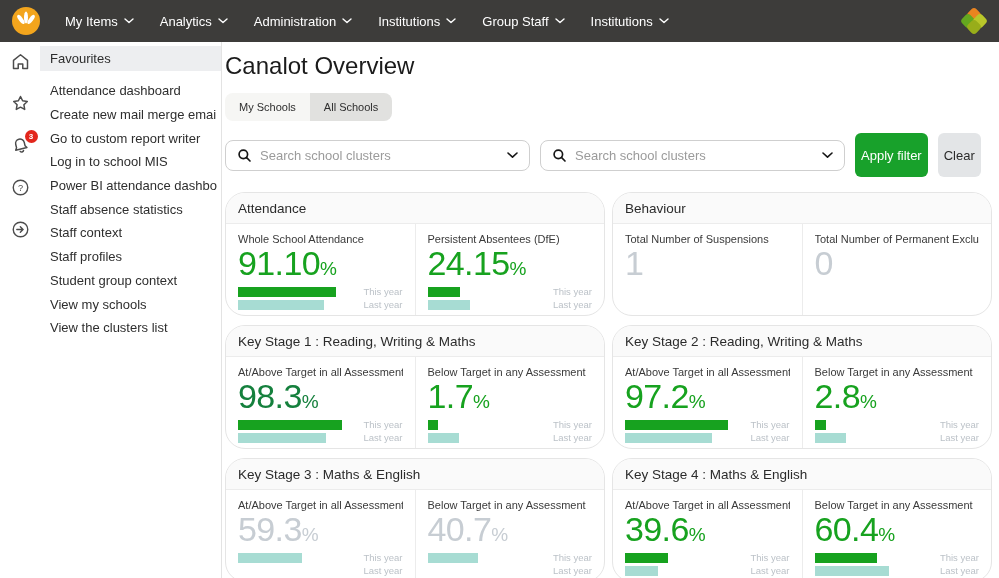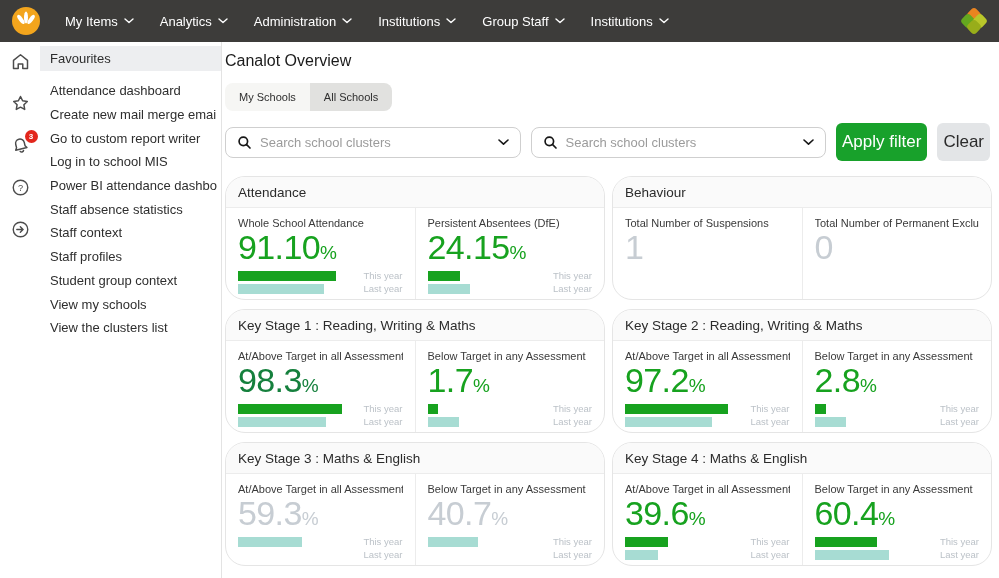--- a/index.html
+++ b/index.html
@@ -26,32 +26,32 @@
     display:flex;align-items:center;justify-content:center}
 
   .sidebar{width:182px;border-right:1px solid #e3e3e3;padding-top:4px;background:#fff}
   .sidebar-header{background:#edeef0;height:25px;line-height:25px;padding-left:10px;
     font-size:13px;color:#2d2d2d}
   .fav-list{list-style:none;padding:8px 4px 0 10px}
   .fav-list li{height:23.7px;display:flex;align-items:center;font-size:13px;
     color:#2e2e2e;cursor:pointer;white-space:nowrap;overflow:hidden}
 
   main{flex:1;padding:8px 9px 0 3px;min-width:0}
-  .page-title{font-size:16px;font-weight:500;color:#1b1b1b;margin:2px 0 13px}
+  .page-title{font-size:24px;font-weight:500;color:#1b1b1b;margin:2px 0 13px}
 
   .tabs{display:inline-flex;border-radius:8px;overflow:hidden;margin-bottom:12px}
   .tab{height:28px;display:flex;align-items:center;padding:0 14px;font-size:11px;
     color:#2e2e2e;background:#f6f6f4;cursor:pointer}
   .tab.active{background:#e1e1df}
 
   .filter-row{display:flex;gap:10px;margin-bottom:15px;align-items:center}
   .select{width:305px;height:31px;border:1px solid #cfcfcf;border-radius:8px;
     display:flex;align-items:center;padding:0 11px;gap:8px;background:#fff;cursor:pointer}
   .select .ph{flex:1;font-size:13px;color:#9b9b9b;white-space:nowrap;overflow:hidden}
-  .btn{height:38px;border:none;border-radius:6px;font-size:17px;padding:0 6px;
+  .btn{height:44px;border:none;border-radius:6px;font-size:13px;padding:0 6px;
     cursor:pointer;font-family:inherit;white-space:nowrap}
   .btn.apply{background:#18a12b;color:#fff;font-weight:500}
   .btn.clear{background:#e3e5e7;color:#2b2b2b}
 
   
   .cards{display:grid;grid-template-columns:380px 380px;gap:9px 7px}
   .card{border:1px solid #e5e5e5;border-radius:20px;height:124px;overflow:hidden;background:#fff}
   .card-header{height:31px;background:#fafafa;border-bottom:1px solid #ececec;
     display:flex;align-items:center;padding:0 12px;font-size:13.5px;color:#2b2b2b}
   .card-body{display:flex;height:92px}

